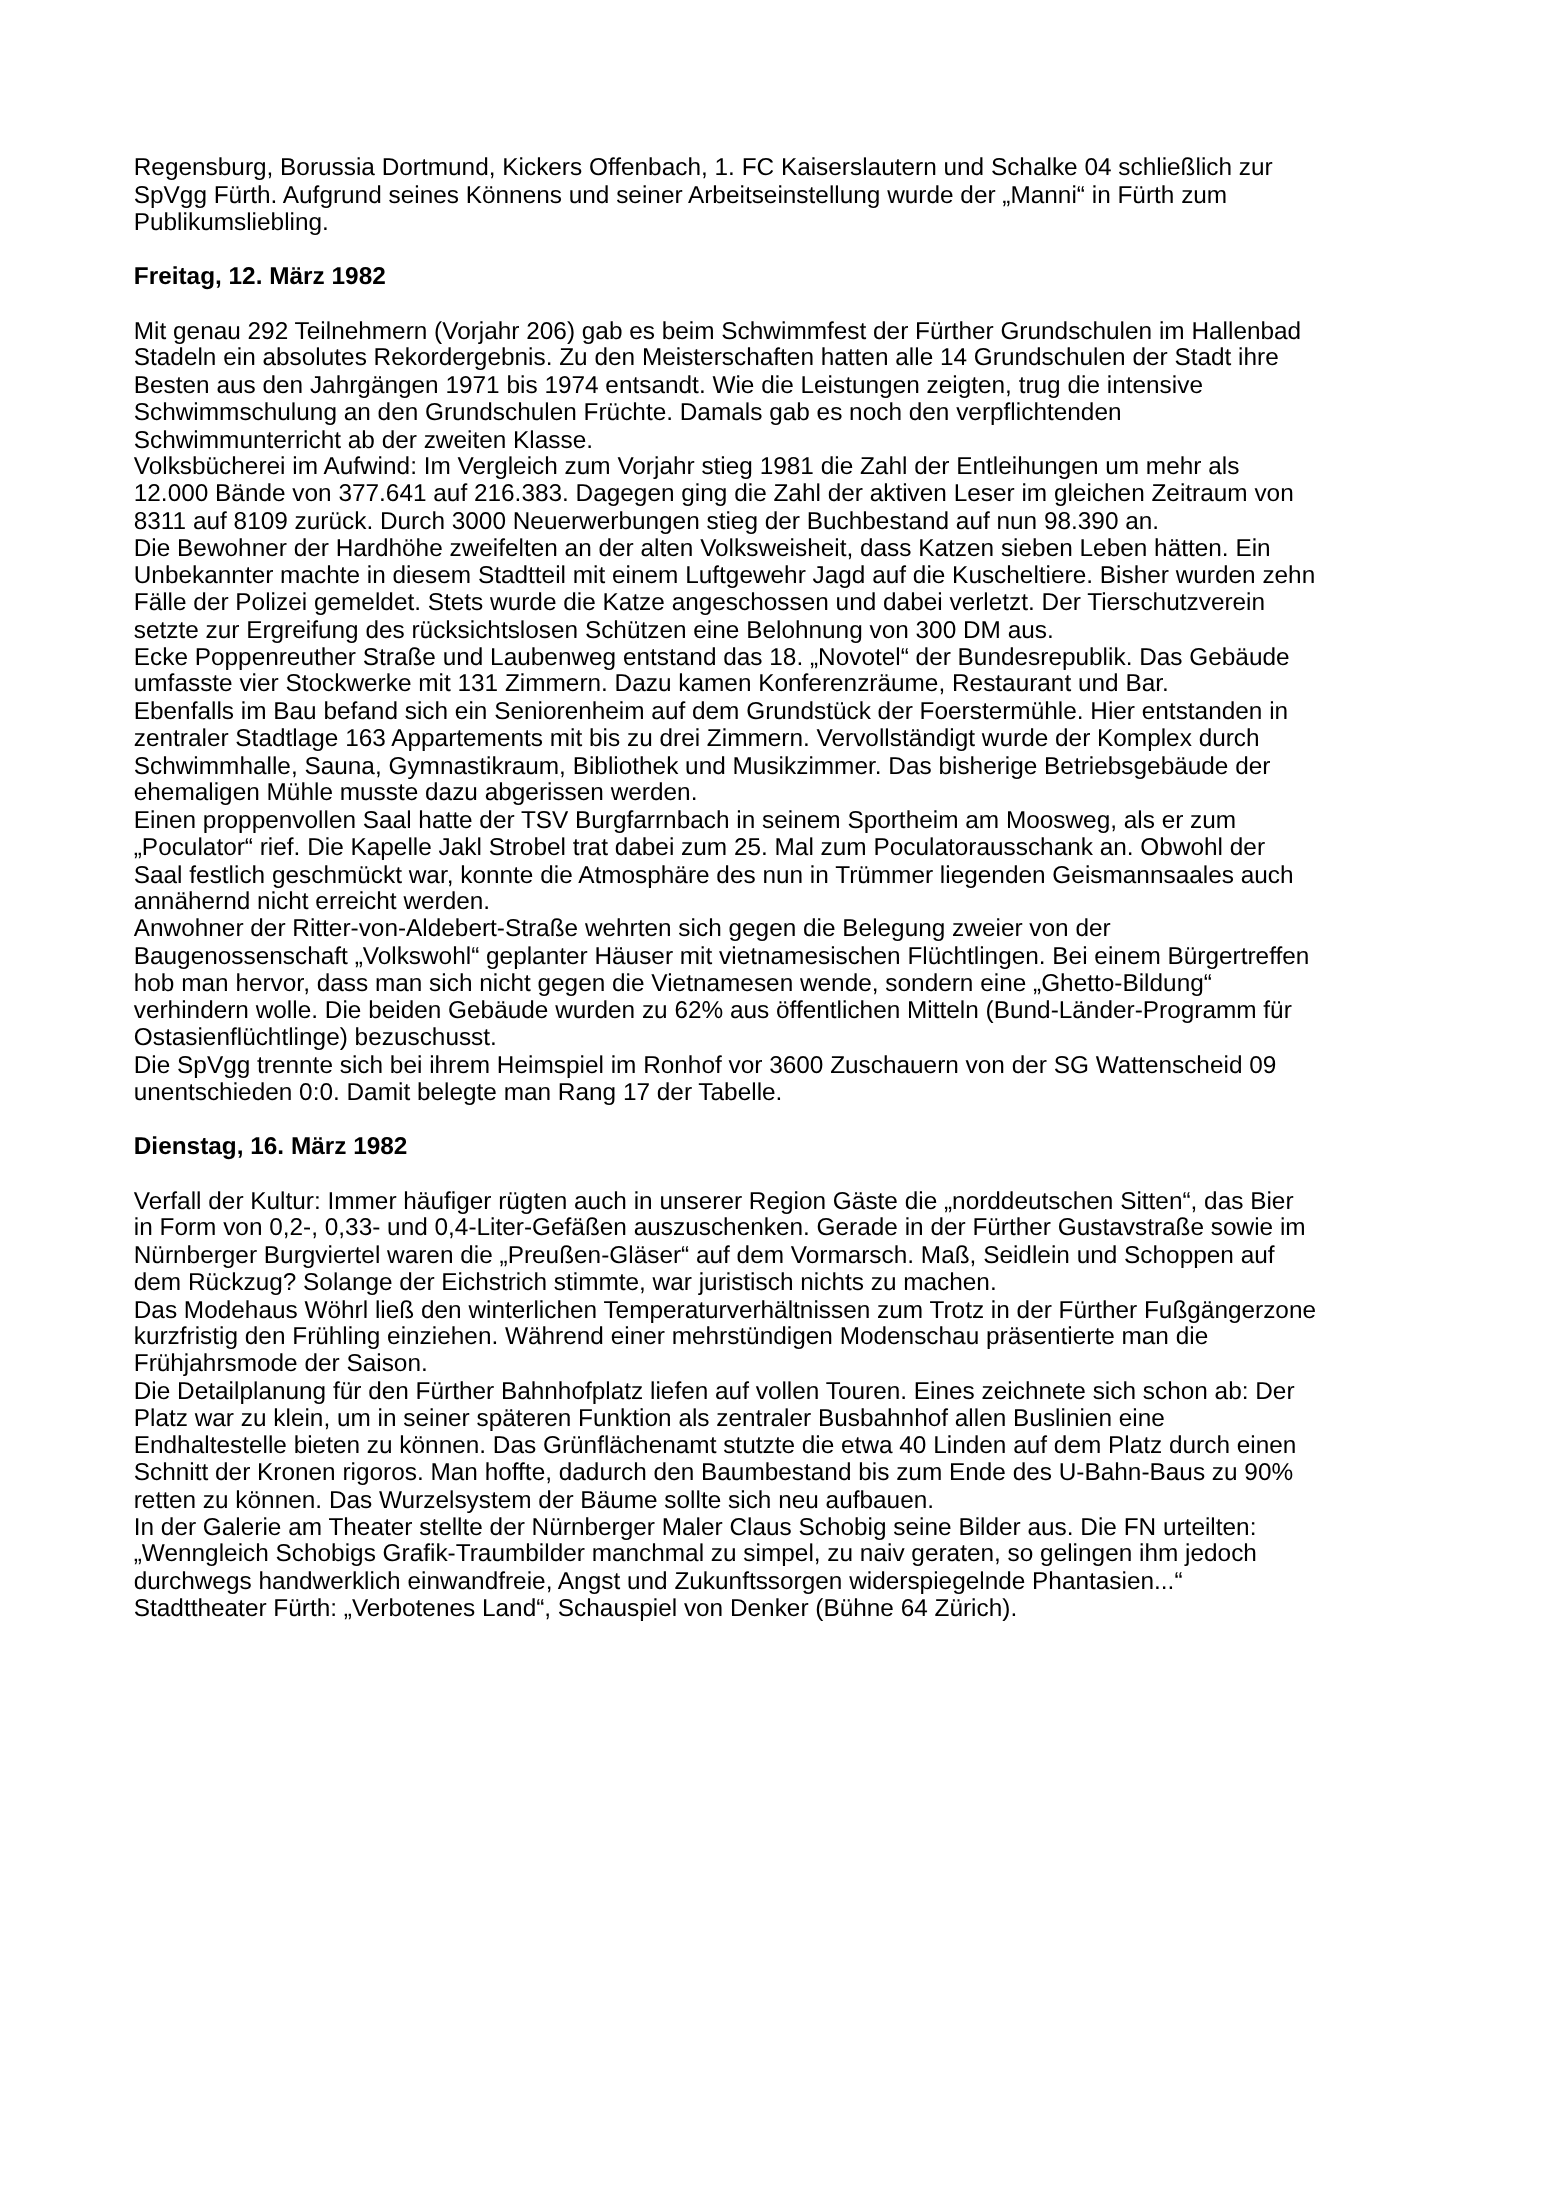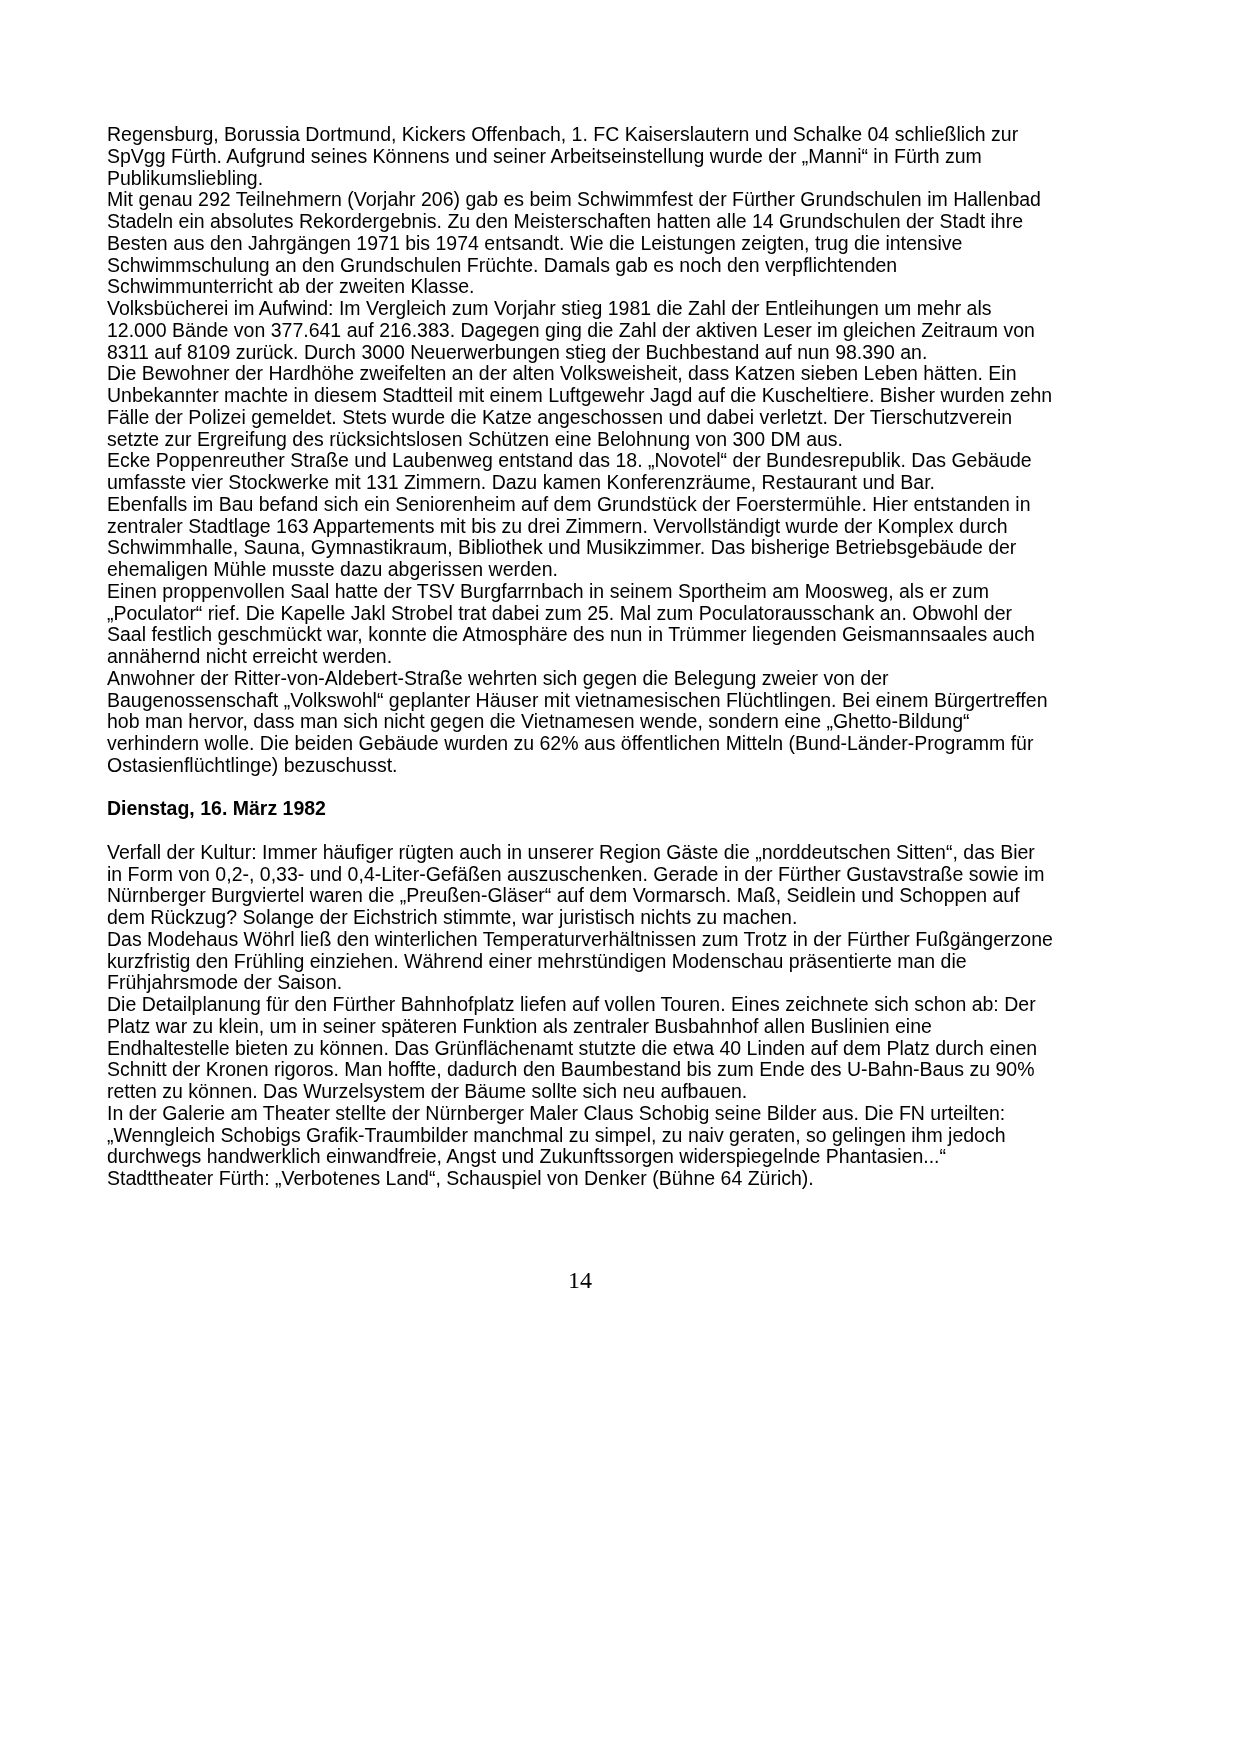--- a/index.html
+++ b/index.html
@@ -42,39 +42,40 @@
   }
 </style>
 </head>
 <body>
 
 <div class="page doc-text">
 
   <p class="item">Regensburg, Borussia Dortmund, Kickers Offenbach, 1. FC Kaiserslautern und Schalke 04 schließlich zur SpVgg Fürth. Aufgrund seines Könnens und seiner Arbeitseinstellung wurde der „Manni“ in Fürth zum Publikumsliebling.</p>
 
   <section>
+    <h3 class="day-heading">Freitag, 12. März 1982</h3>
     <p class="item">Mit genau 292 Teilnehmern (Vorjahr 206) gab es beim Schwimmfest der Fürther Grundschulen im Hallenbad Stadeln ein absolutes Rekordergebnis. Zu den Meisterschaften hatten alle 14 Grundschulen der Stadt ihre Besten aus den Jahrgängen 1971 bis 1974 entsandt. Wie die Leistungen zeigten, trug die intensive Schwimmschulung an den Grundschulen Früchte. Damals gab es noch den verpflichtenden Schwimmunterricht ab der zweiten Klasse.</p>
     <p class="item">Volksbücherei im Aufwind: Im Vergleich zum Vorjahr stieg 1981 die Zahl der Entleihungen um mehr als 12.000 Bände von 377.641 auf 216.383. Dagegen ging die Zahl der aktiven Leser im gleichen Zeitraum von 8311 auf 8109 zurück. Durch 3000 Neuerwerbungen stieg der Buchbestand auf nun 98.390 an.</p>
   </section>
 
   <section>
     <p class="item">Die Bewohner der Hardhöhe zweifelten an der alten Volksweisheit, dass Katzen sieben Leben hätten. Ein Unbekannter machte in diesem Stadtteil mit einem Luftgewehr Jagd auf die Kuscheltiere. Bisher wurden zehn Fälle der Polizei gemeldet. Stets wurde die Katze angeschossen und dabei verletzt. Der Tierschutzverein setzte zur Ergreifung des rücksichtslosen Schützen eine Belohnung von 300 DM aus.</p>
     <p class="item">Ecke Poppenreuther Straße und Laubenweg entstand das 18. „Novotel“ der Bundesrepublik. Das Gebäude umfasste vier Stockwerke mit 131 Zimmern. Dazu kamen Konferenzräume, Restaurant und Bar.</p>
     <p class="item">Ebenfalls im Bau befand sich ein Seniorenheim auf dem Grundstück der Foerstermühle. Hier entstanden in zentraler Stadtlage 163 Appartements mit bis zu drei Zimmern. Vervollständigt wurde der Komplex durch Schwimmhalle, Sauna, Gymnastikraum, Bibliothek und Musikzimmer. Das bisherige Betriebsgebäude der ehemaligen Mühle musste dazu abgerissen werden.</p>
   </section>
 
   <section>
     <p class="item">Einen proppenvollen Saal hatte der TSV Burgfarrnbach in seinem Sportheim am Moosweg, als er zum „Poculator“ rief. Die Kapelle Jakl Strobel trat dabei zum 25. Mal zum Poculatorausschank an. Obwohl der Saal festlich geschmückt war, konnte die Atmosphäre des nun in Trümmer liegenden Geismannsaales auch annähernd nicht erreicht werden.</p>
     <p class="item">Anwohner der Ritter-von-Aldebert-Straße wehrten sich gegen die Belegung zweier von der Baugenossenschaft „Volkswohl“ geplanter Häuser mit vietnamesischen Flüchtlingen. Bei einem Bürgertreffen hob man hervor, dass man sich nicht gegen die Vietnamesen wende, sondern eine „Ghetto-Bildung“ verhindern wolle. Die beiden Gebäude wurden zu 62% aus öffentlichen Mitteln (Bund-Länder-Programm für Ostasienflüchtlinge) bezuschusst.</p>
+    <p class="item">Die SpVgg trennte sich bei ihrem Heimspiel im Ronhof vor 3600 Zuschauern von der SG Wattenscheid 09 unentschieden 0:0. Damit belegte man Rang 17 der Tabelle.</p>
   </section>
 
   <section>
     <h3 class="day-heading">Dienstag, 16. März 1982</h3>
     <p class="item">Verfall der Kultur: Immer häufiger rügten auch in unserer Region Gäste die „norddeutschen Sitten“, das Bier in Form von 0,2-, 0,33- und 0,4-Liter-Gefäßen auszuschenken. Gerade in der Fürther Gustavstraße sowie im Nürnberger Burgviertel waren die „Preußen-Gläser“ auf dem Vormarsch. Maß, Seidlein und Schoppen auf dem Rückzug? Solange der Eichstrich stimmte, war juristisch nichts zu machen.</p>
     <p class="item">Das Modehaus Wöhrl ließ den winterlichen Temperaturverhältnissen zum Trotz in der Fürther Fußgängerzone kurzfristig den Frühling einziehen. Während einer mehrstündigen Modenschau präsentierte man die Frühjahrsmode der Saison.</p>
     <p class="item">Die Detailplanung für den Fürther Bahnhofplatz liefen auf vollen Touren. Eines zeichnete sich schon ab: Der Platz war zu klein, um in seiner späteren Funktion als zentraler Busbahnhof allen Buslinien eine Endhaltestelle bieten zu können. Das Grünflächenamt stutzte die etwa 40 Linden auf dem Platz durch einen Schnitt der Kronen rigoros. Man hoffte, dadurch den Baumbestand bis zum Ende des U-Bahn-Baus zu 90% retten zu können. Das Wurzelsystem der Bäume sollte sich neu aufbauen.</p>
     <p class="item">In der Galerie am Theater stellte der Nürnberger Maler Claus Schobig seine Bilder aus. Die FN urteilten: „Wenngleich Schobigs Grafik-Traumbilder manchmal zu simpel, zu naiv geraten, so gelingen ihm jedoch durchwegs handwerklich einwandfreie, Angst und Zukunftssorgen widerspiegelnde Phantasien...“</p>
     <p class="item">Stadttheater Fürth: „Verbotenes Land“, Schauspiel von Denker (Bühne 64 Zürich).</p>
   </section>
 
-  <div class="page-number">14</div>
 
 </div>
 
 </body></html>

